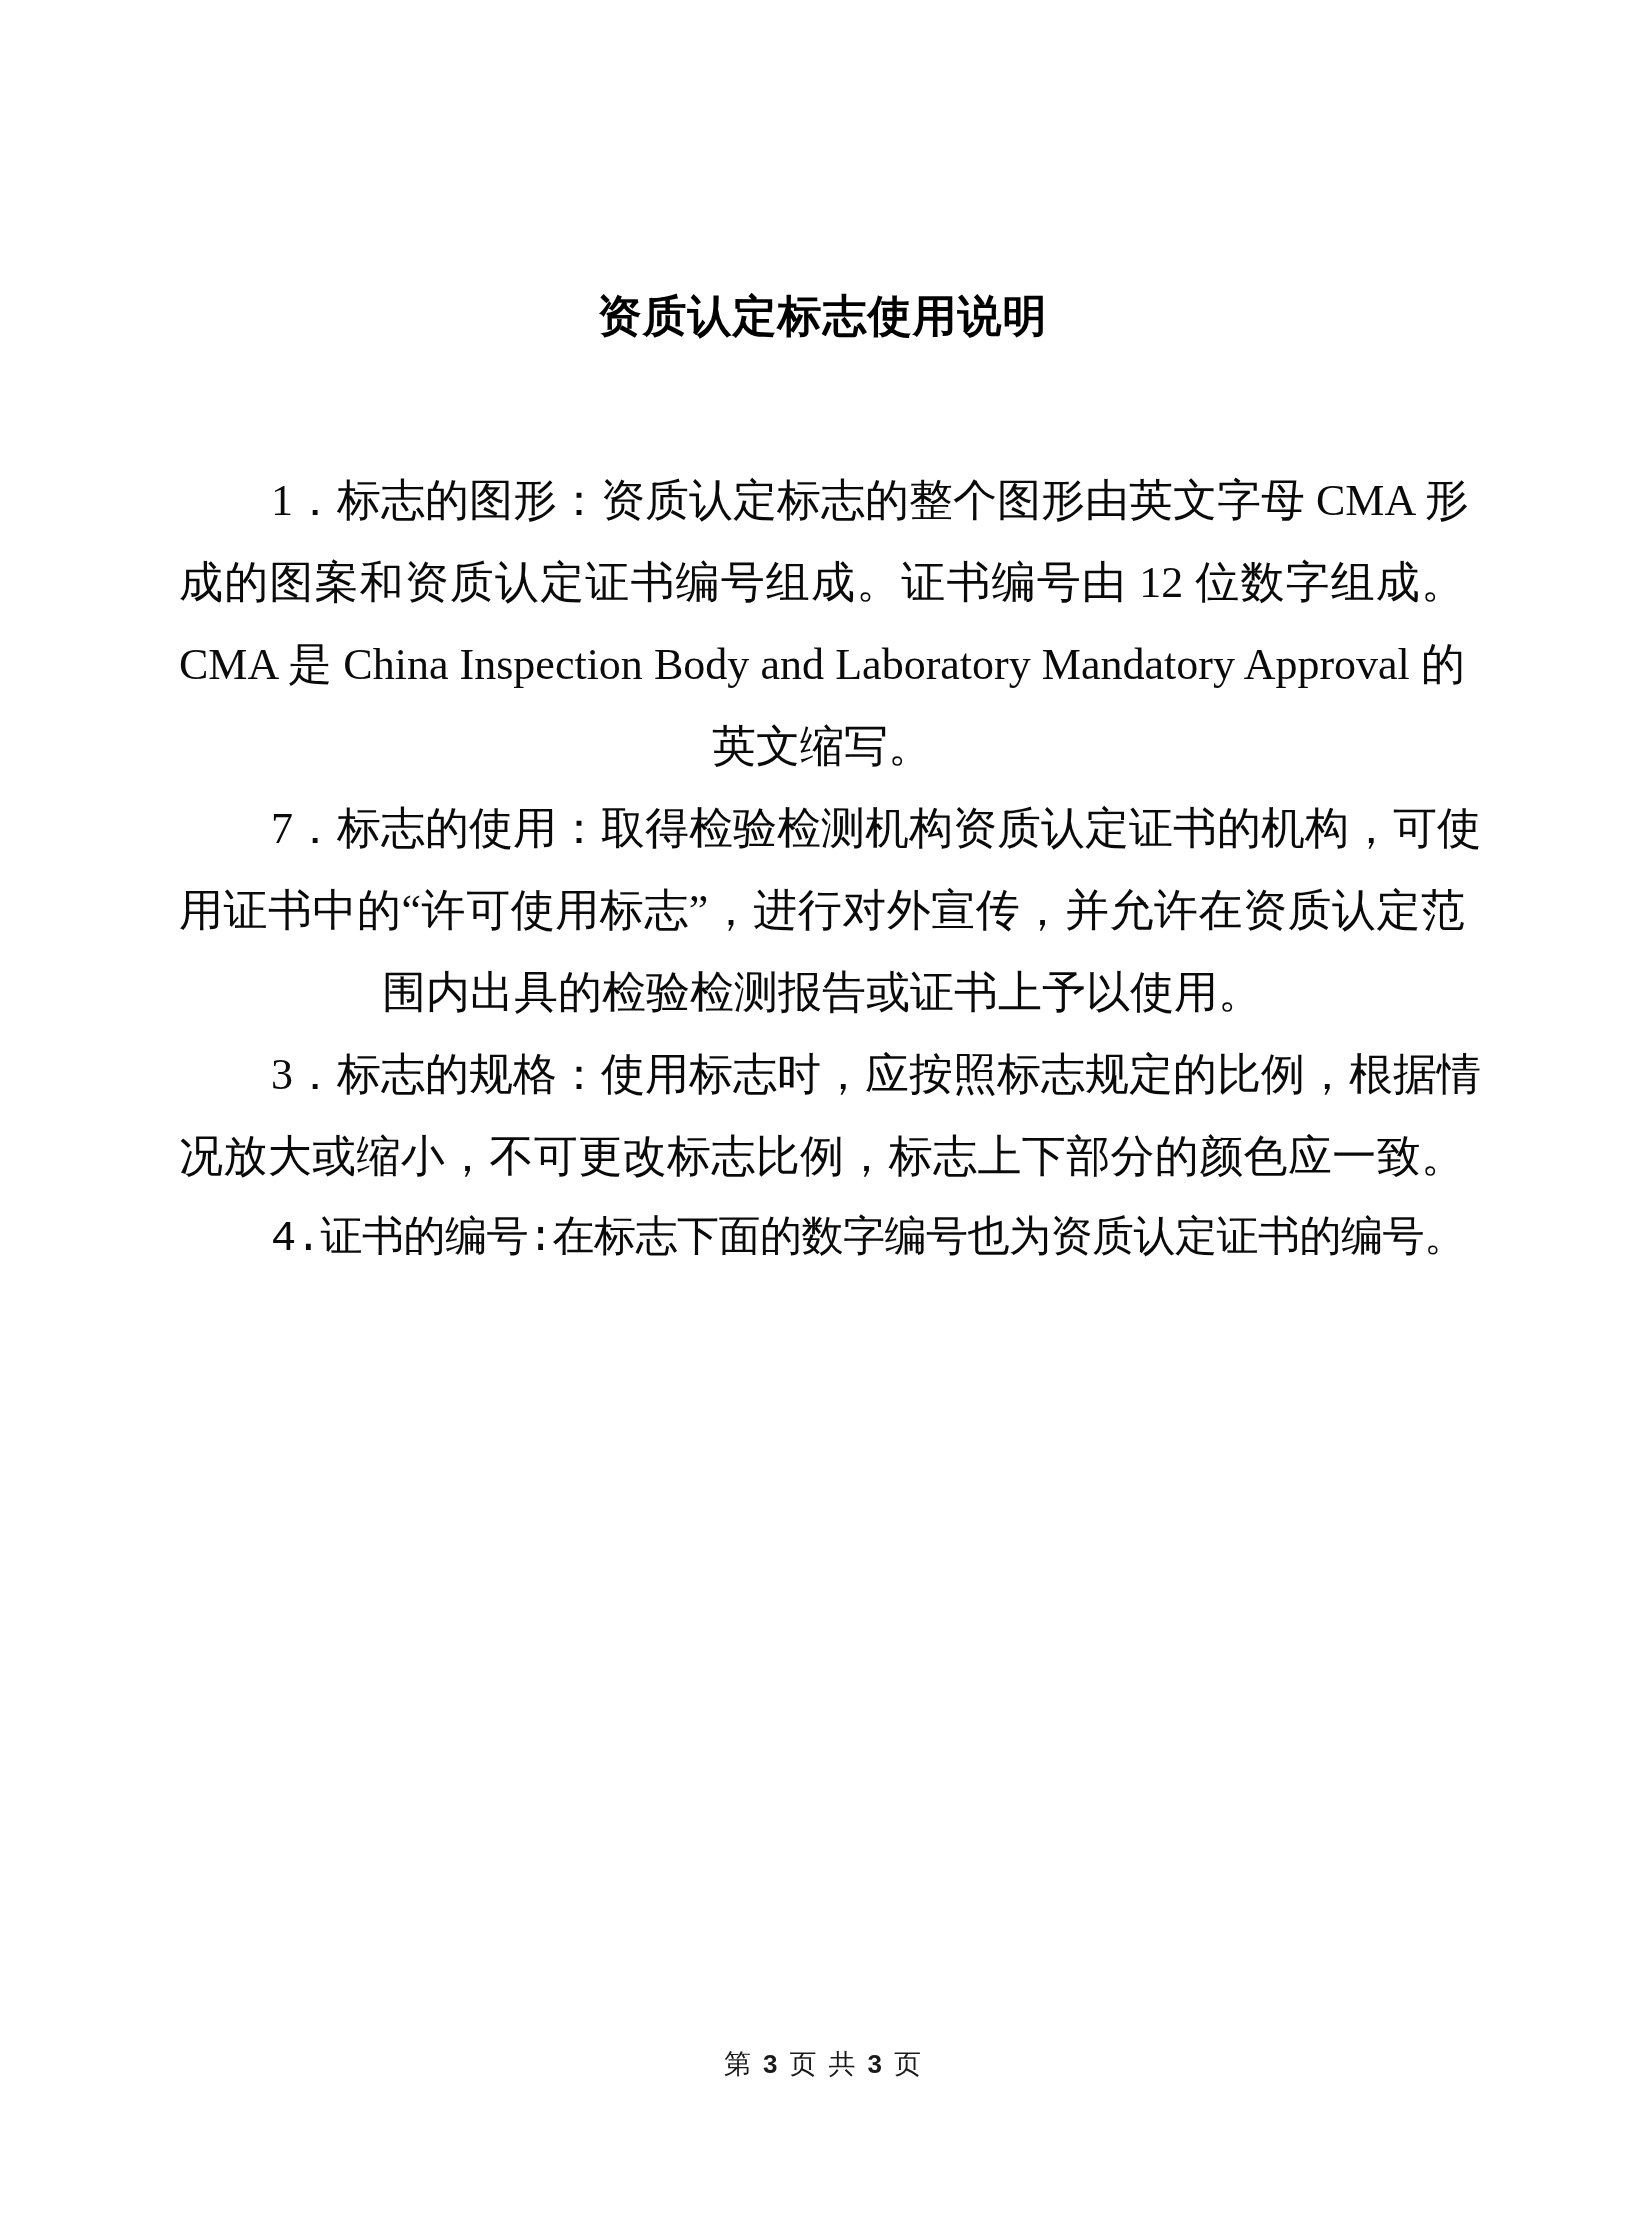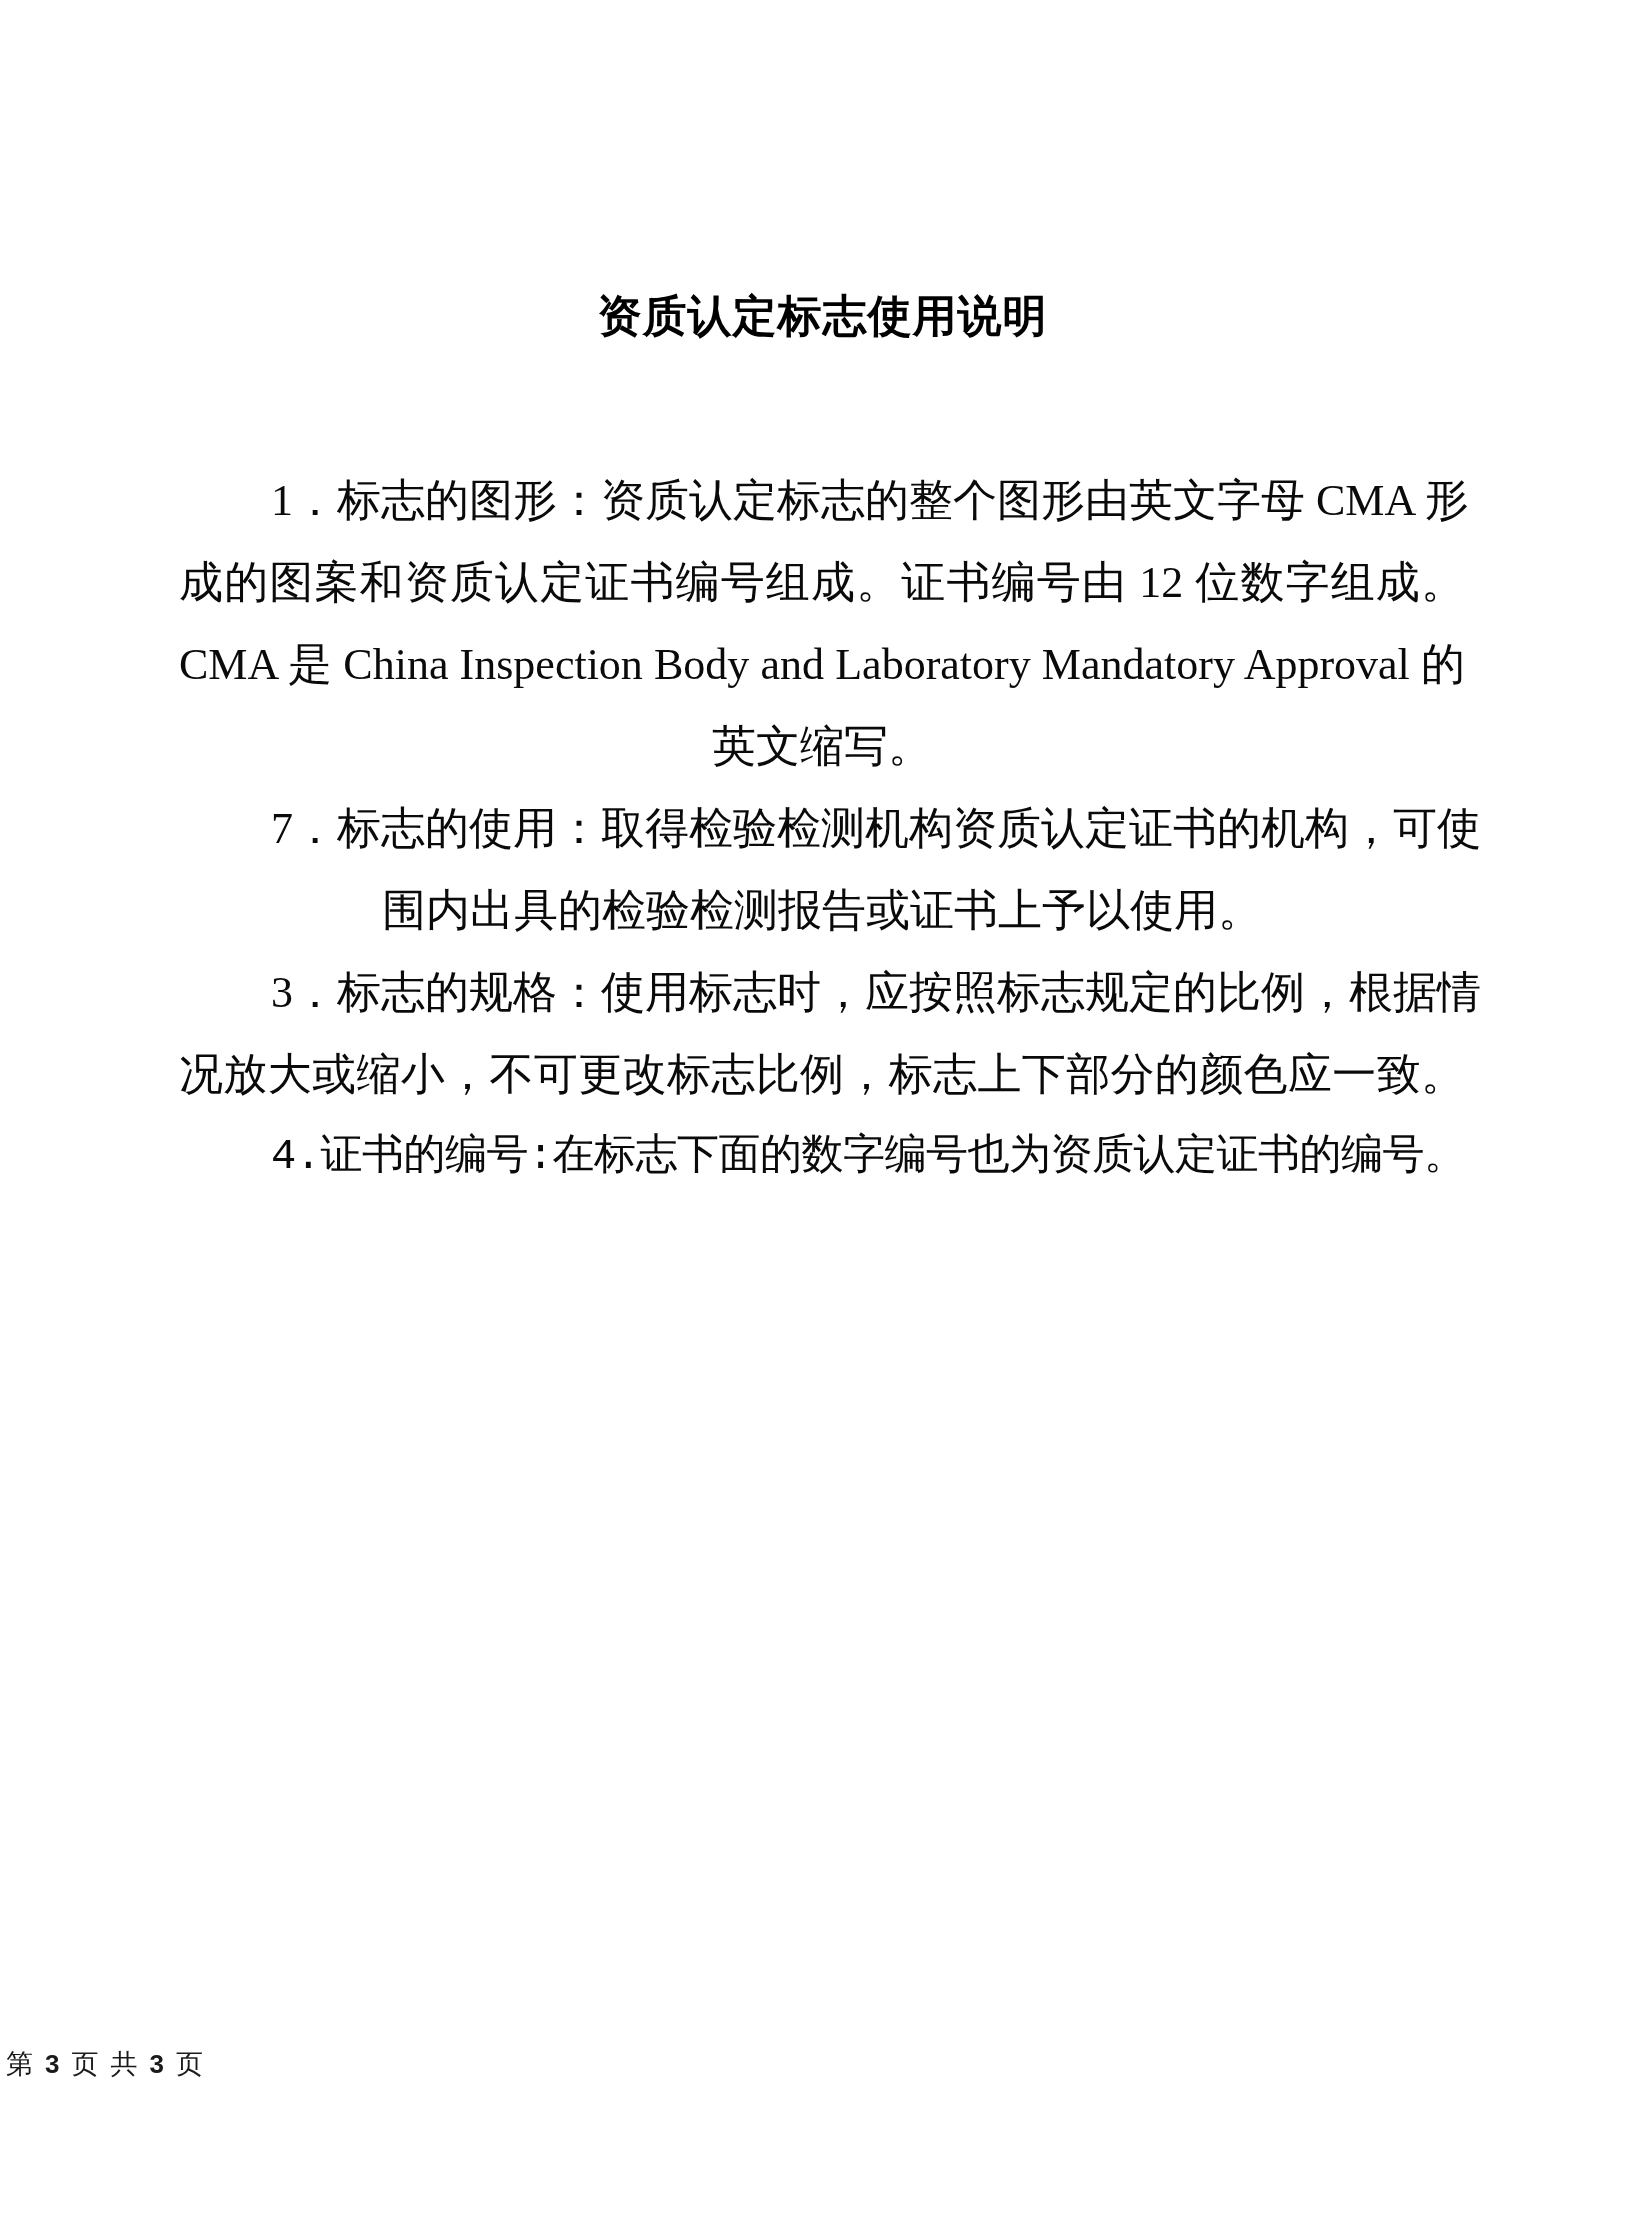--- a/index.html
+++ b/index.html
@@ -52,21 +52,21 @@
   .line.tight {
     font-size: 42px;
     letter-spacing: -0.5px;
     font-family: Liberation Mono, monospace;
   }
   .footer {
     position: absolute;
     top: 2046px;
     left: 0;
     width: 100%;
-    text-align: left;
+    text-align: center;
     font-size: 27px;
     color: #1a1a1a;
   }
   .footer .cjk {
     font-family: "Liberation Serif", serif;
     margin: 0 6px;
   }
   .footer .num {
     font-family: "Liberation Sans", sans-serif;
     font-weight: 600;
@@ -80,20 +80,21 @@
 <div class="page">
 
   <div class="doc-title">资质认定标志使用说明</div>
 
   <div class="body-text">
     <div class="line indent fill">1．标志的图形：资质认定标志的整个图形由英文字母 CMA 形</div>
     <div class="line fill">成的图案和资质认定证书编号组成。证书编号由 12 位数字组成。</div>
     <div class="line fill">CMA 是 China Inspection Body and Laboratory Mandatory Approval 的</div>
     <div class="line">英文缩写。</div>
     <div class="line indent fill">7．标志的使用：取得检验检测机构资质认定证书的机构，可使</div>
+    <div class="line fill">用证书中的“许可使用标志”，进行对外宣传，并允许在资质认定范</div>
     <div class="line">围内出具的检验检测报告或证书上予以使用。</div>
     <div class="line indent fill">3．标志的规格：使用标志时，应按照标志规定的比例，根据情</div>
     <div class="line fill">况放大或缩小，不可更改标志比例，标志上下部分的颜色应一致。</div>
     <div class="line indent fill tight">4.证书的编号:在标志下面的数字编号也为资质认定证书的编号。</div>
   </div>
 
   <div class="footer">
     <span class="cjk">第</span><span class="num">3</span><span class="cjk">页</span><span class="cjk">共</span><span class="num">3</span><span class="cjk">页</span>
   </div>
 

